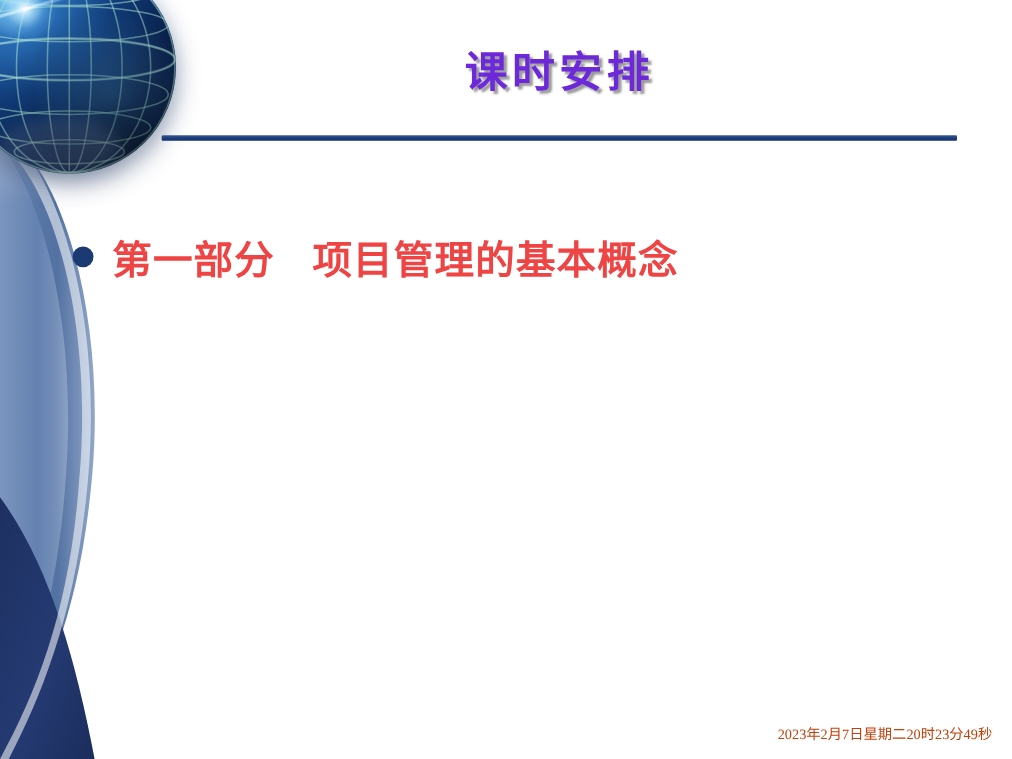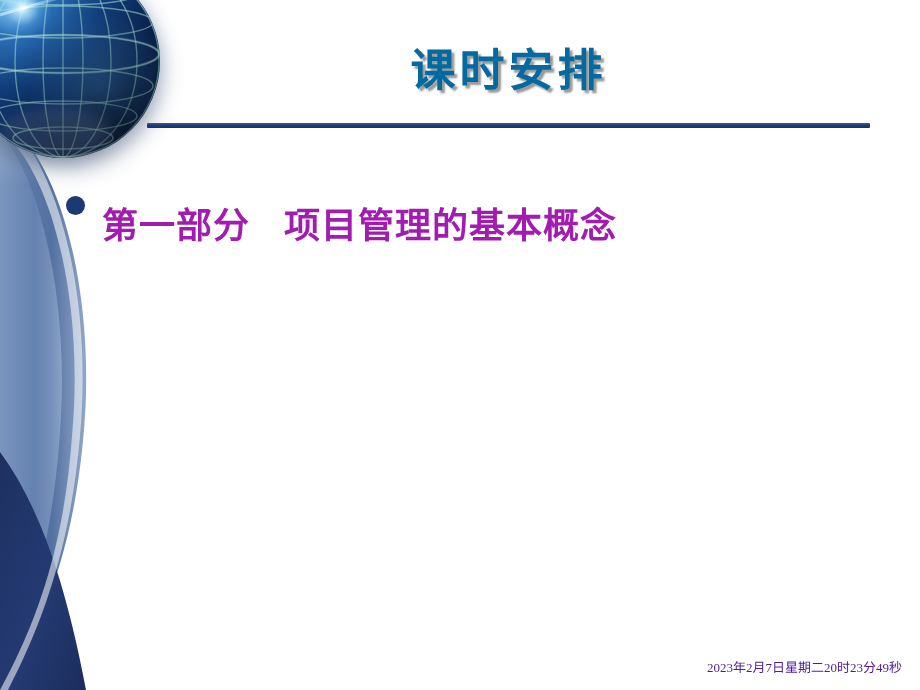--- a/index.html
+++ b/index.html
@@ -119,24 +119,24 @@
     filter: blur(6px);
   }
 
   
   .title {
     position: absolute;
     left: 147px;
     top: 46px;
     width: 723px;
     text-align: center;
-    font-size: 45px;
+    font-size: 39px;
     font-weight: bold;
     letter-spacing: 4px;
-    color: #0369a1;
+    color: #6d28d9;
     text-shadow: 3px 3px 2px rgba(120,120,120,0.75);
     white-space: nowrap;
     line-height: 1.1;
   }
 
   .title-rule {
     position: absolute;
     left: 147px;
     top: 123px;
     width: 723px;
@@ -148,23 +148,23 @@
   
   .bullets {
     position: absolute;
     left: 0;
     top: 196px;
     width: 920px;
   }
 
   .bullet-row {
     display: flex;
-    align-items: flex-start;
+    align-items: center;
     white-space: nowrap;
-    color: #a21caf;
+    color: #ef4444;
     font-weight: bold;
   }
 
   .bullet-row.row-1 {
     padding-left: 66px;
     font-size: 36px;
     height: 74px;
   }
 
   .bullet-row.row-2 {
@@ -207,21 +207,21 @@
     letter-spacing: 0px;
   }
 
   
   .timestamp {
     position: absolute;
     right: 18px;
     bottom: 14px;
     font-family: "Liberation Serif", "DejaVu Serif", serif;
     font-size: 13px;
-    color: #4c1d95;
+    color: #c2410c;
     letter-spacing: 0px;
     white-space: nowrap;
   }
 </style>
 </head>
 <body>
 
 <div class="slide">
 
   <svg class="deco-layer" width="920" height="690" viewBox="0 0 920 690" preserveAspectRatio="none">

